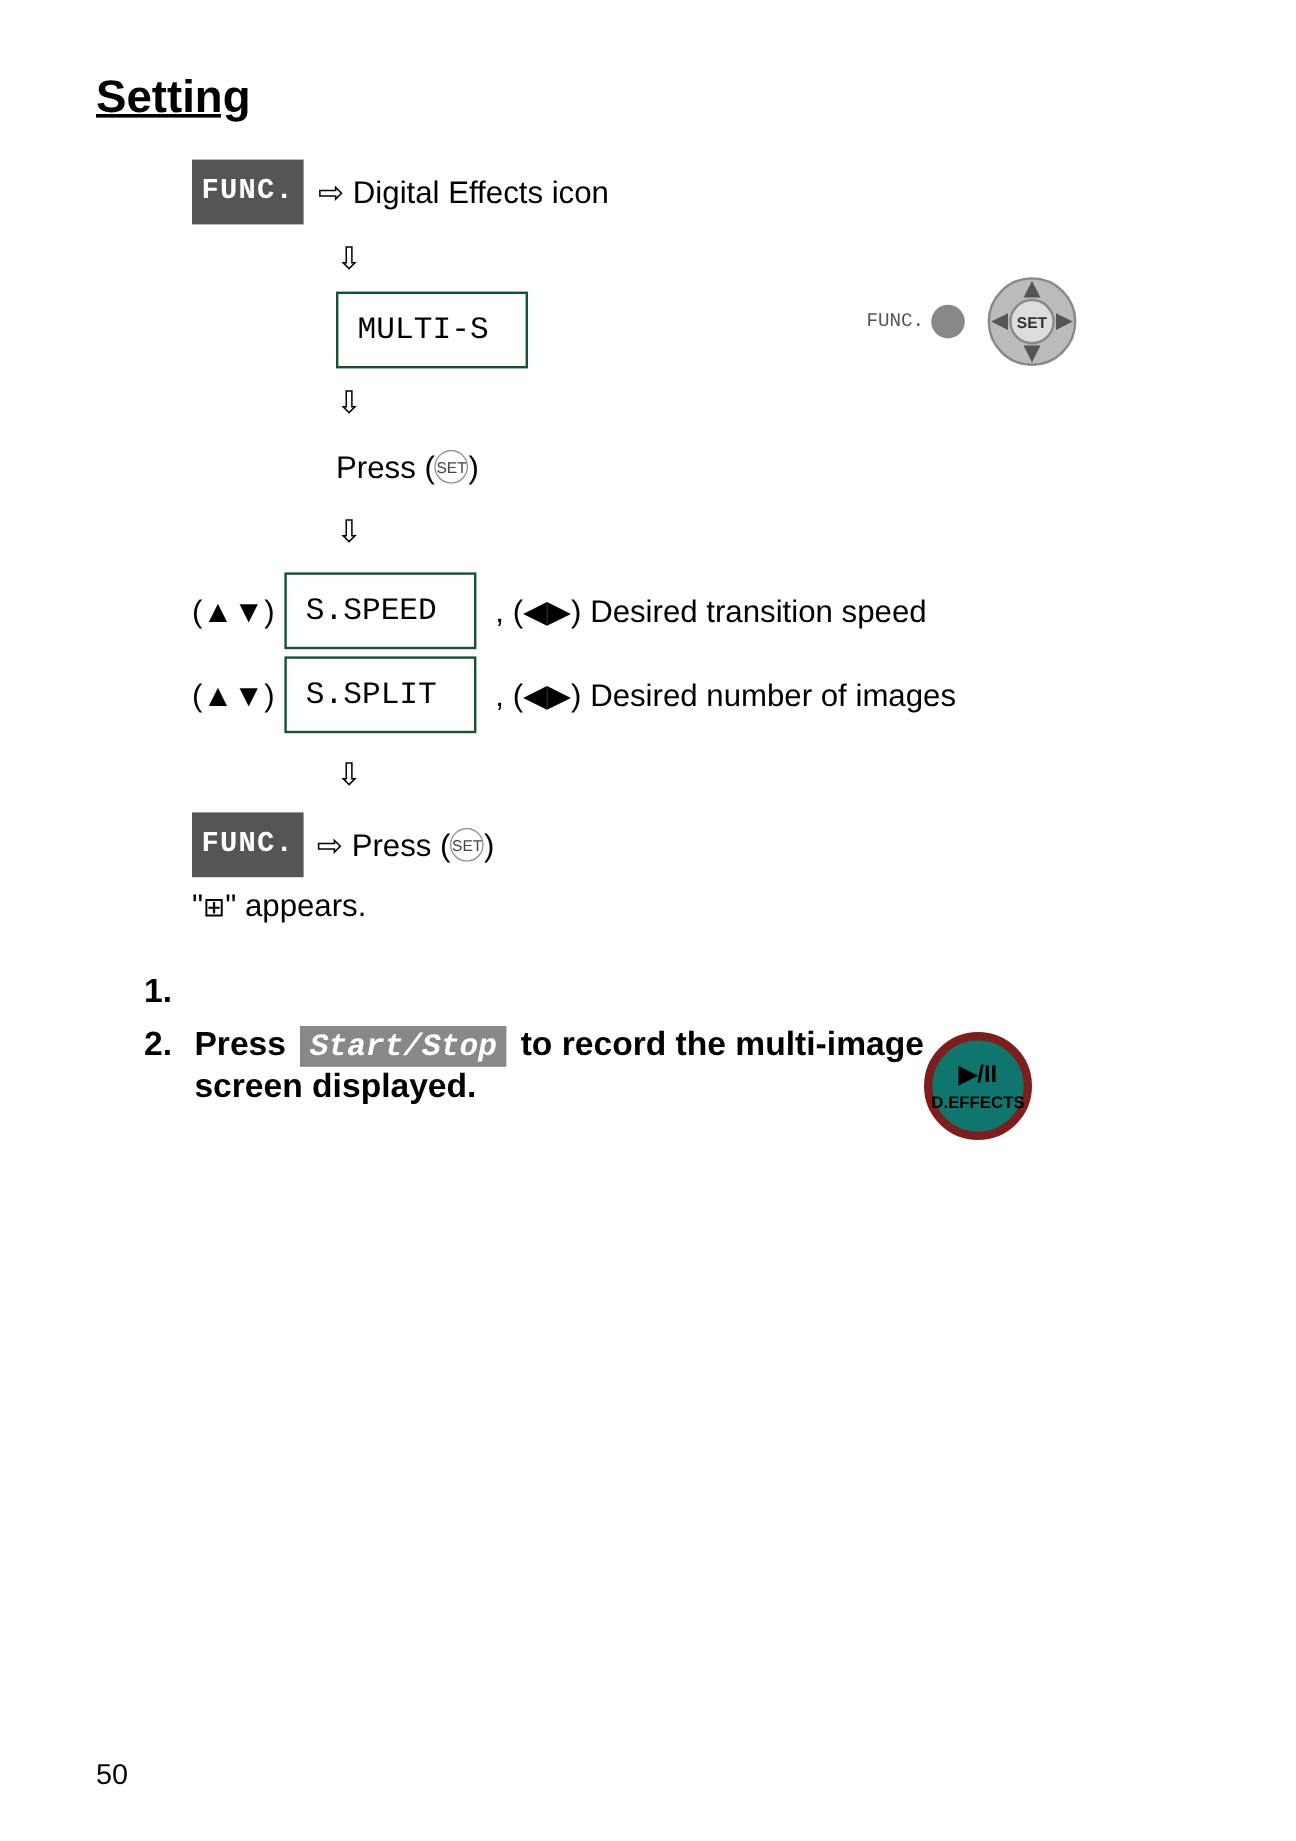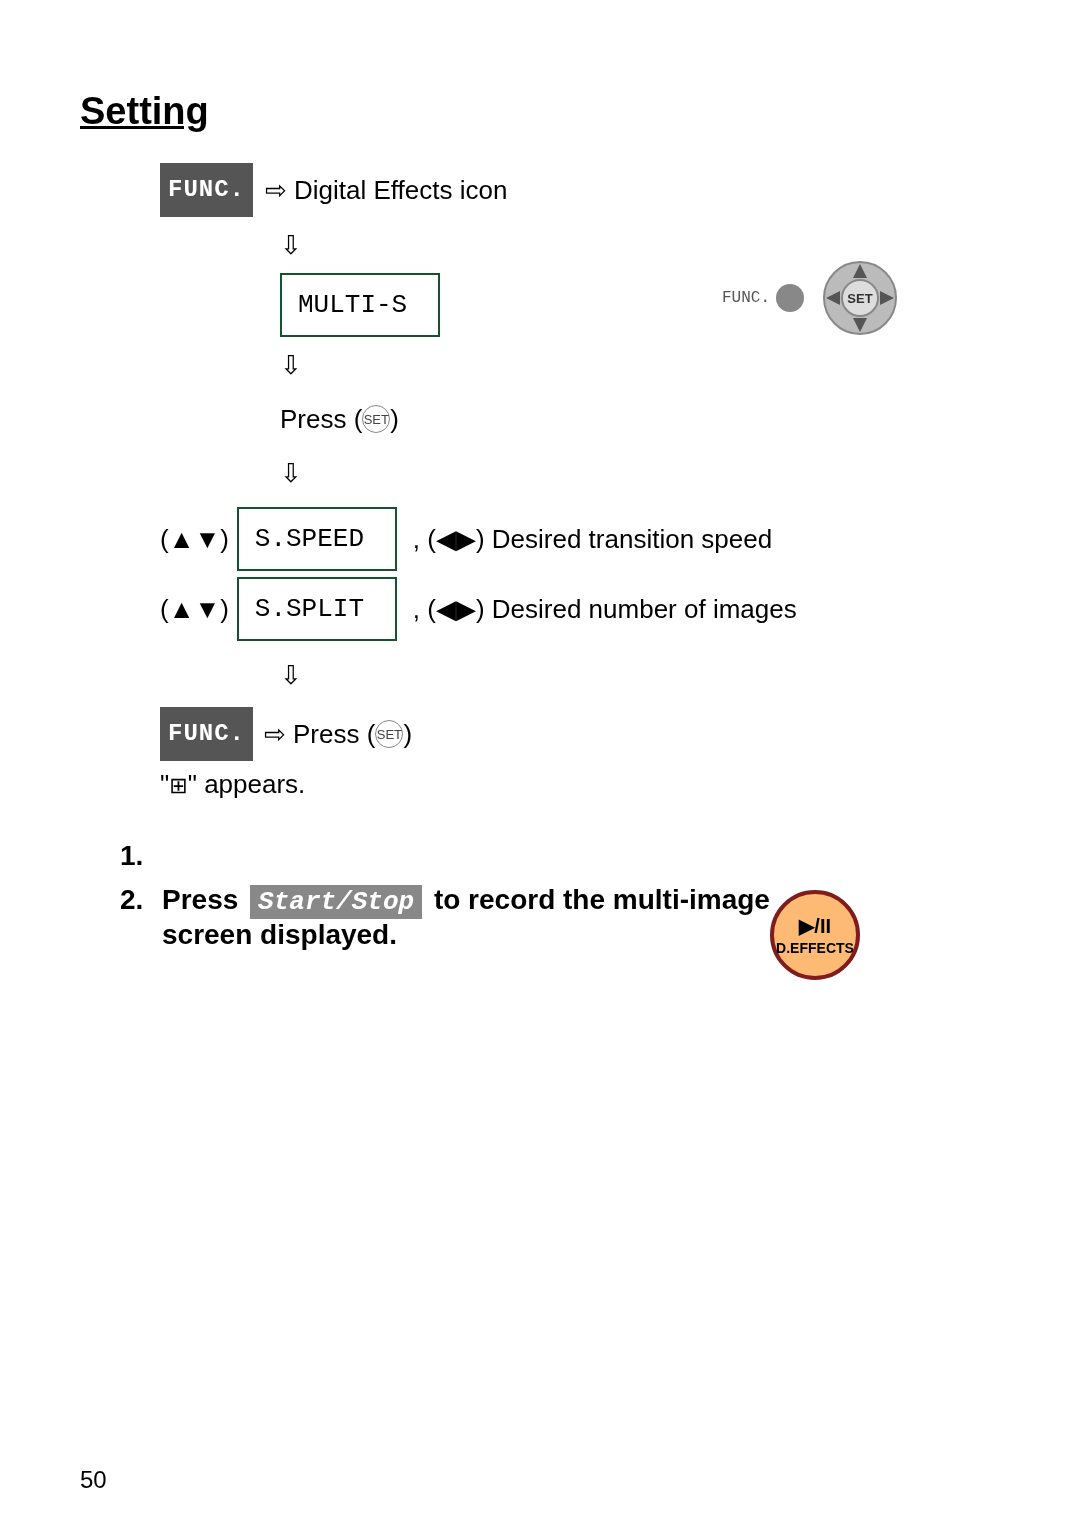--- a/index.html
+++ b/index.html
@@ -17,21 +17,20 @@
     .page-content {
       padding: 60px 80px 60px 80px;
     }
 
     
     .section-heading {
       font-size: 38px;
       font-weight: bold;
       text-decoration: underline;
       margin-bottom: 30px;
-      margin-top: 30px;
     }
 
     
     .func-badge {
       display: inline-block;
       background: #555;
       color: #fff;
       font-family: 'Courier New', monospace;
       font-weight: bold;
       font-size: 24px;
@@ -134,22 +133,22 @@
     
     .deffects-btn {
       position: absolute;
       right: 120px;
       display: flex;
       align-items: center;
       justify-content: center;
       width: 90px;
       height: 90px;
       border-radius: 50%;
-      background: #fdba74;
-      border: 4px solid #7f1d1d;
+      background: #0f766e;
+      border: 7px solid #7f1d1d;
       flex-direction: column;
     }
 
     .deffects-inner {
       font-size: 16px;
       font-weight: bold;
       text-align: center;
       line-height: 1.2;
     }
 

